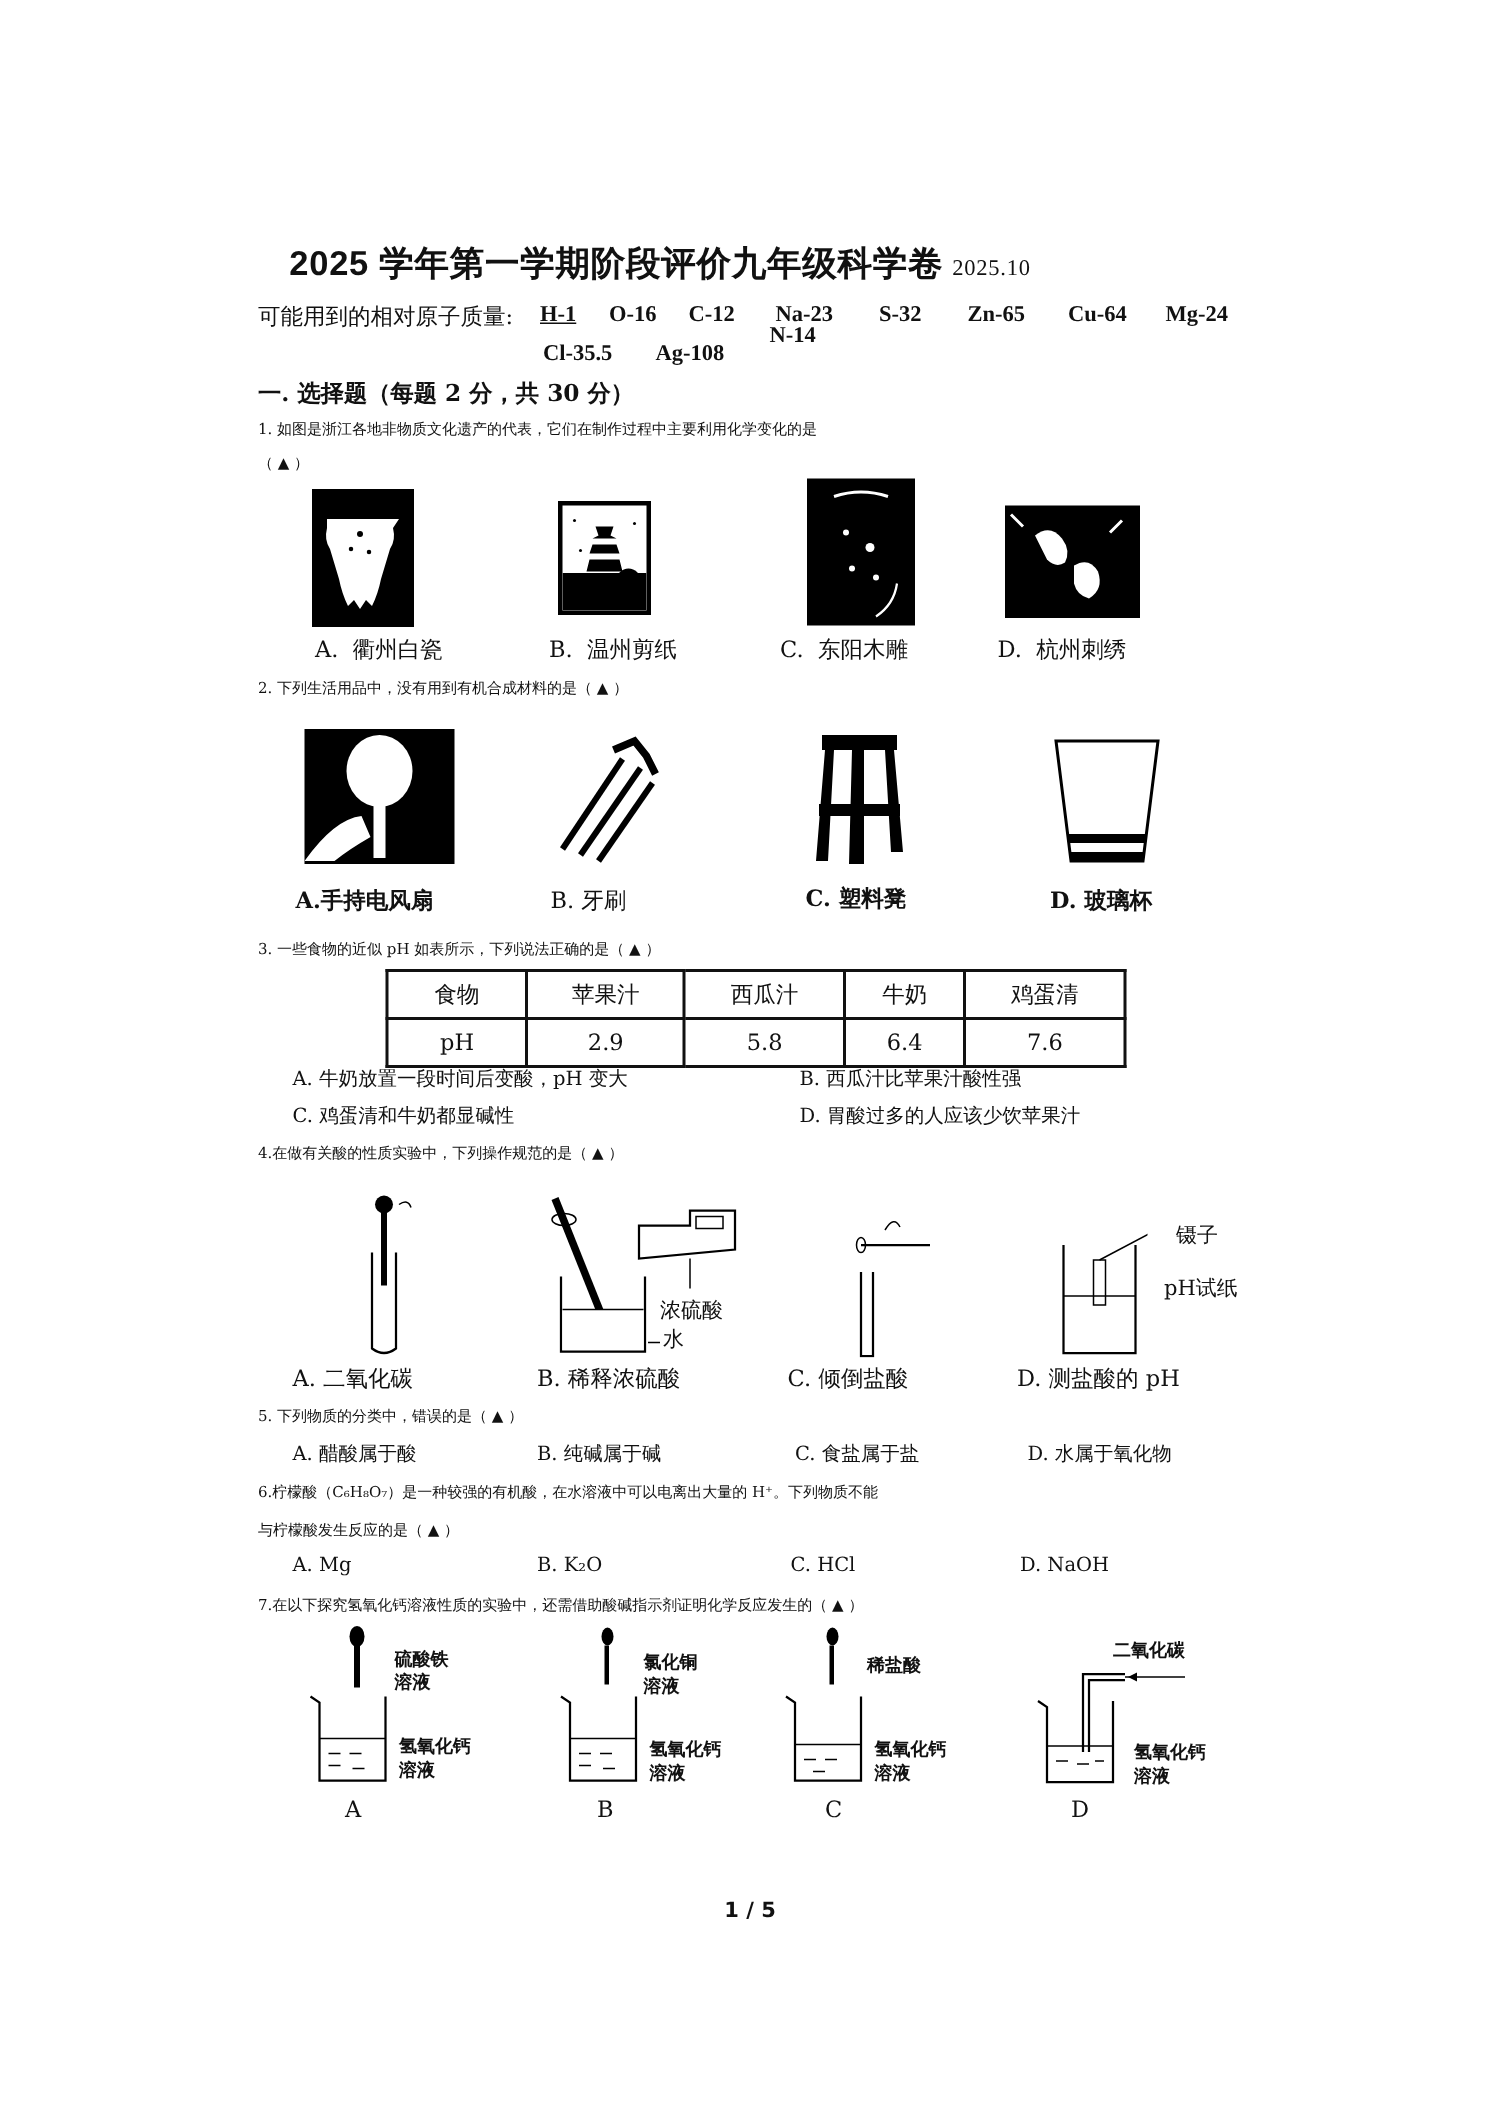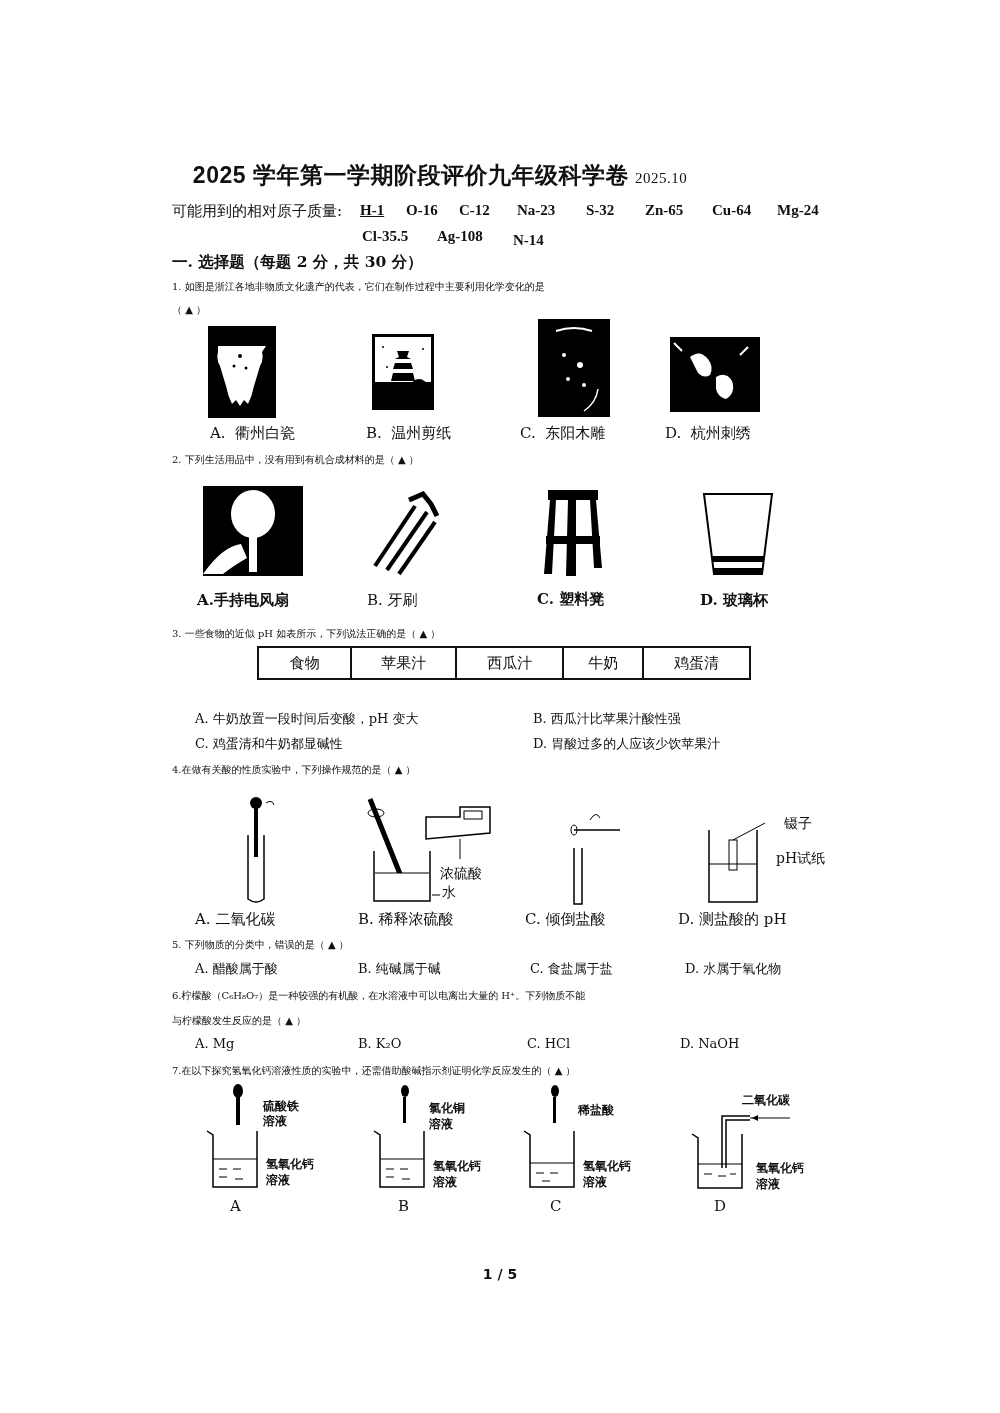--- a/index.html
+++ b/index.html
@@ -31,21 +31,21 @@
 <span class="abs mass" style="left:360px;top:202px;text-decoration:underline;">H-1</span>
 <span class="abs mass" style="left:406px;top:202px;">O-16</span>
 <span class="abs mass" style="left:459px;top:202px;">C-12</span>
 <span class="abs mass" style="left:517px;top:202px;">Na-23</span>
 <span class="abs mass" style="left:586px;top:202px;">S-32</span>
 <span class="abs mass" style="left:645px;top:202px;">Zn-65</span>
 <span class="abs mass" style="left:712px;top:202px;">Cu-64</span>
 <span class="abs mass" style="left:777px;top:202px;">Mg-24</span>
 <span class="abs mass" style="left:362px;top:228px;">Cl-35.5</span>
 <span class="abs mass" style="left:437px;top:228px;">Ag-108</span>
-<span class="abs mass" style="left:513px;top:232px;">N-14</span>
+<span class="abs mass" style="left:513px;top:216px;">N-14</span>
 
 <div class="abs section">一. 选择题（每题 2 分，共 30 分）</div>
 
 <div class="abs q" style="left:172px;top:277px;">
   <span>1.</span>
   <span>如图是浙江各地非物质文化遗产的代表，它们在制作过程中主要利用化学变化的是</span>
 </div>
 <div class="abs q" style="left:172px;top:300px;">（ ▲ ）</div>
 
 <div class="abs img-box" style="left:208px;top:326px;width:68px;height:92px;">
@@ -135,20 +135,27 @@
 </div>
 
 <table class="abs ph" style="left:257px;top:646px;width:494px;">
   <tbody>
       <tr>
     <td style="width:96px;">食物</td>
     <td style="width:108px;">苹果汁</td>
     <td style="width:110px;">西瓜汁</td>
     <td style="width:82px;">牛奶</td>
     <td style="width:110px;">鸡蛋清</td>
+  </tr>
+  <tr>
+    <td>pH</td>
+    <td>2.9</td>
+    <td>5.8</td>
+    <td>6.4</td>
+    <td>7.6</td>
   </tr>
 </tbody>
   </table>
 
 <div class="abs opt" style="left:195px;top:710px;"><span>A.</span>&nbsp;<span>牛奶放置一段时间后变酸，pH 变大</span></div>
 <div class="abs opt" style="left:533px;top:710px;"><span>B.</span>&nbsp;<span>西瓜汁比苹果汁酸性强</span></div>
 <div class="abs opt" style="left:195px;top:735px;"><span>C.</span>&nbsp;<span>鸡蛋清和牛奶都显碱性</span></div>
 <div class="abs opt" style="left:533px;top:735px;"><span>D.</span>&nbsp;<span>胃酸过多的人应该少饮苹果汁</span></div>
 
 <div class="abs q" style="left:172px;top:760px;">

